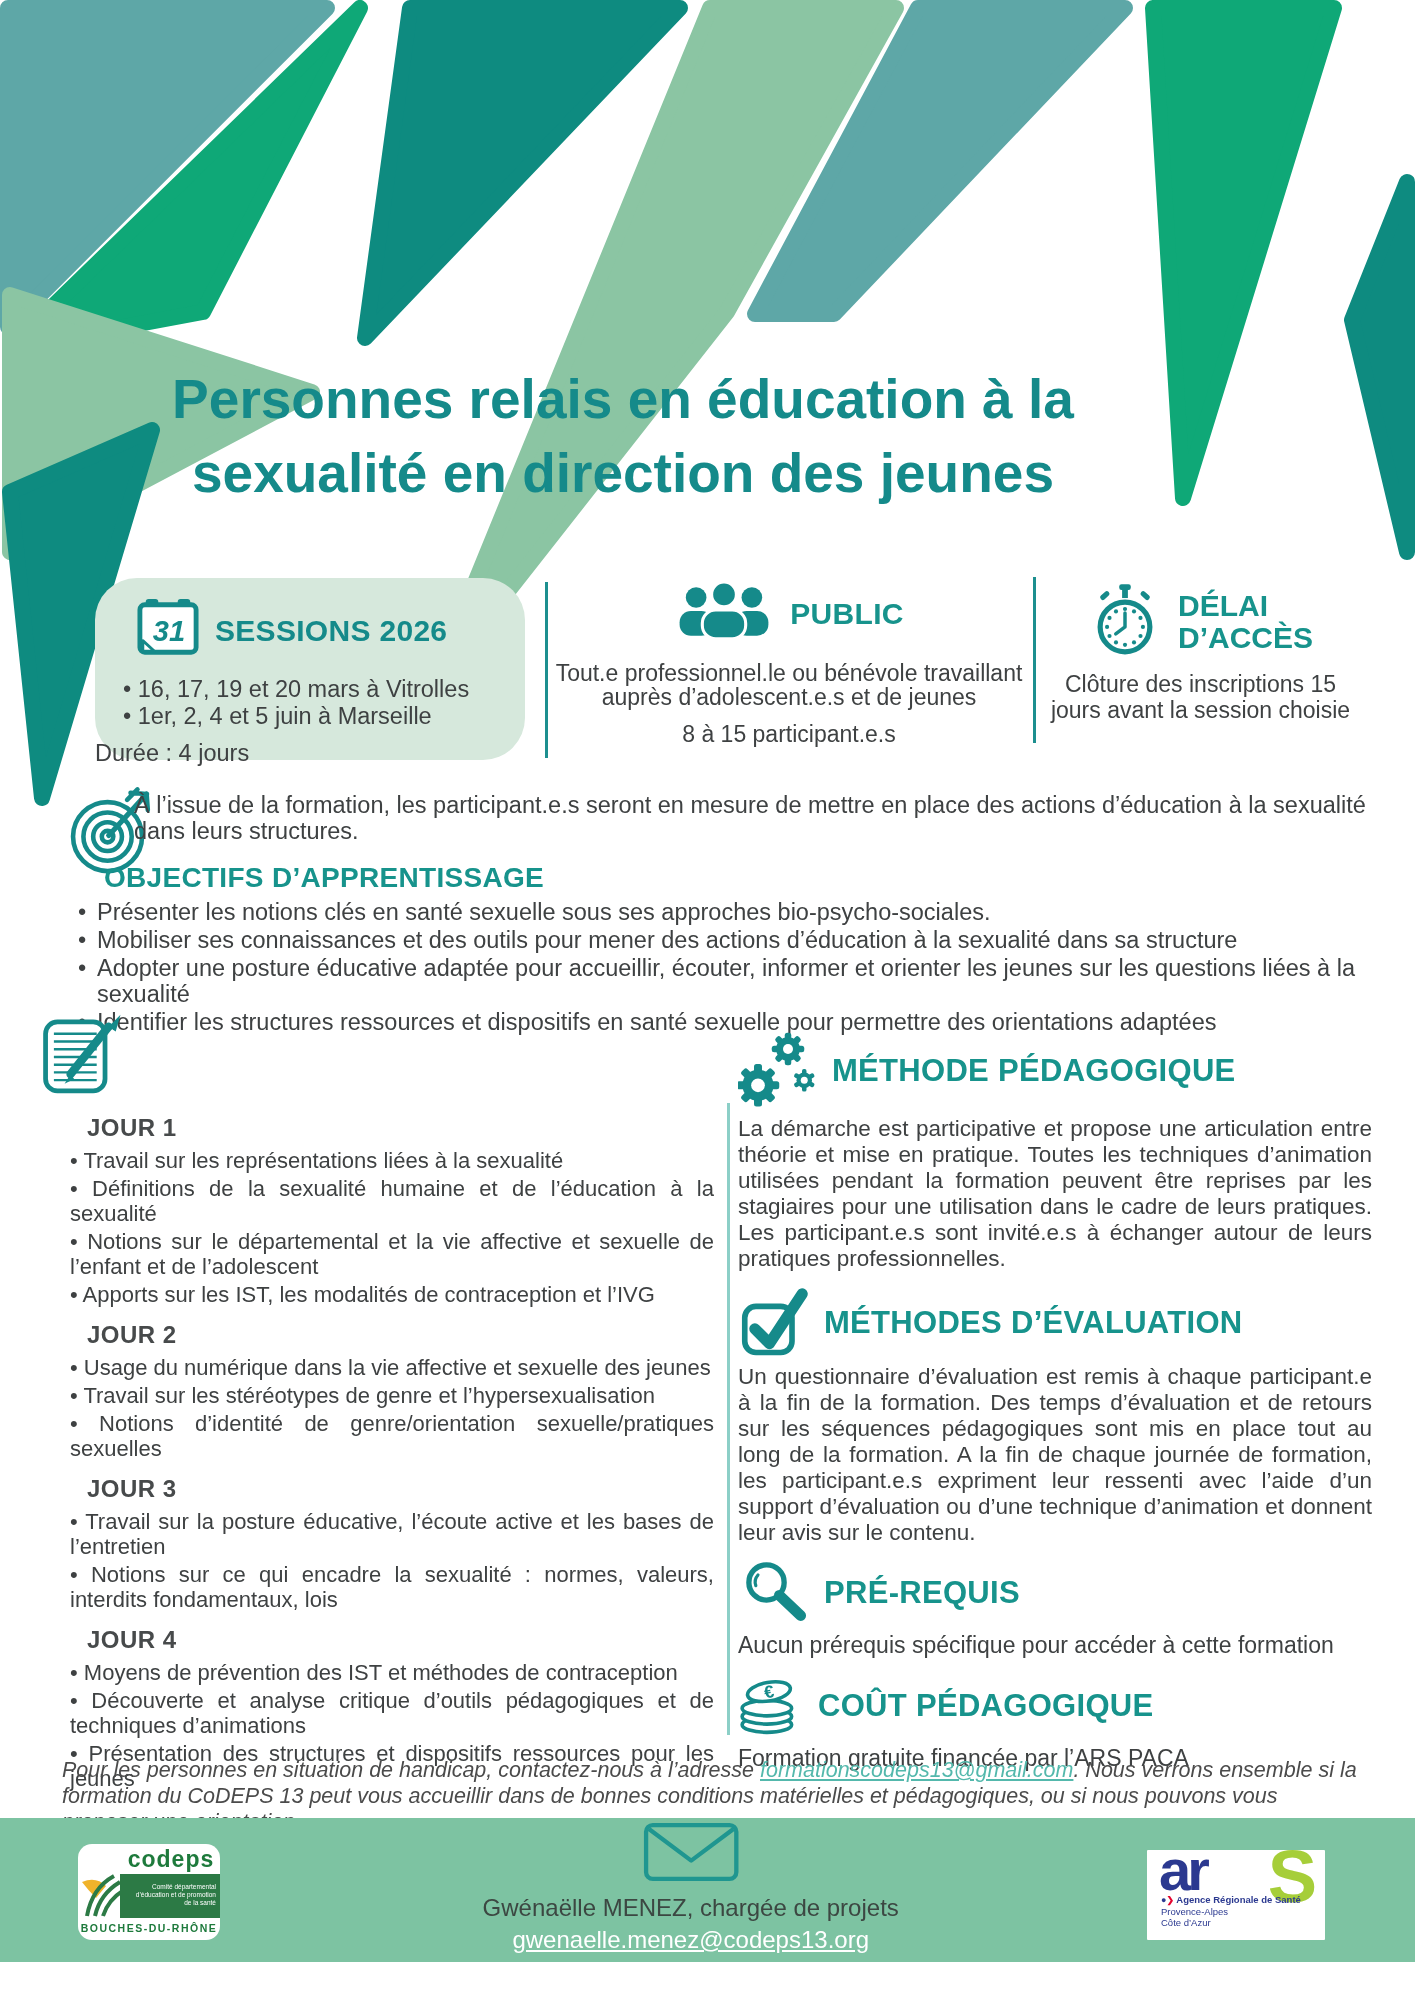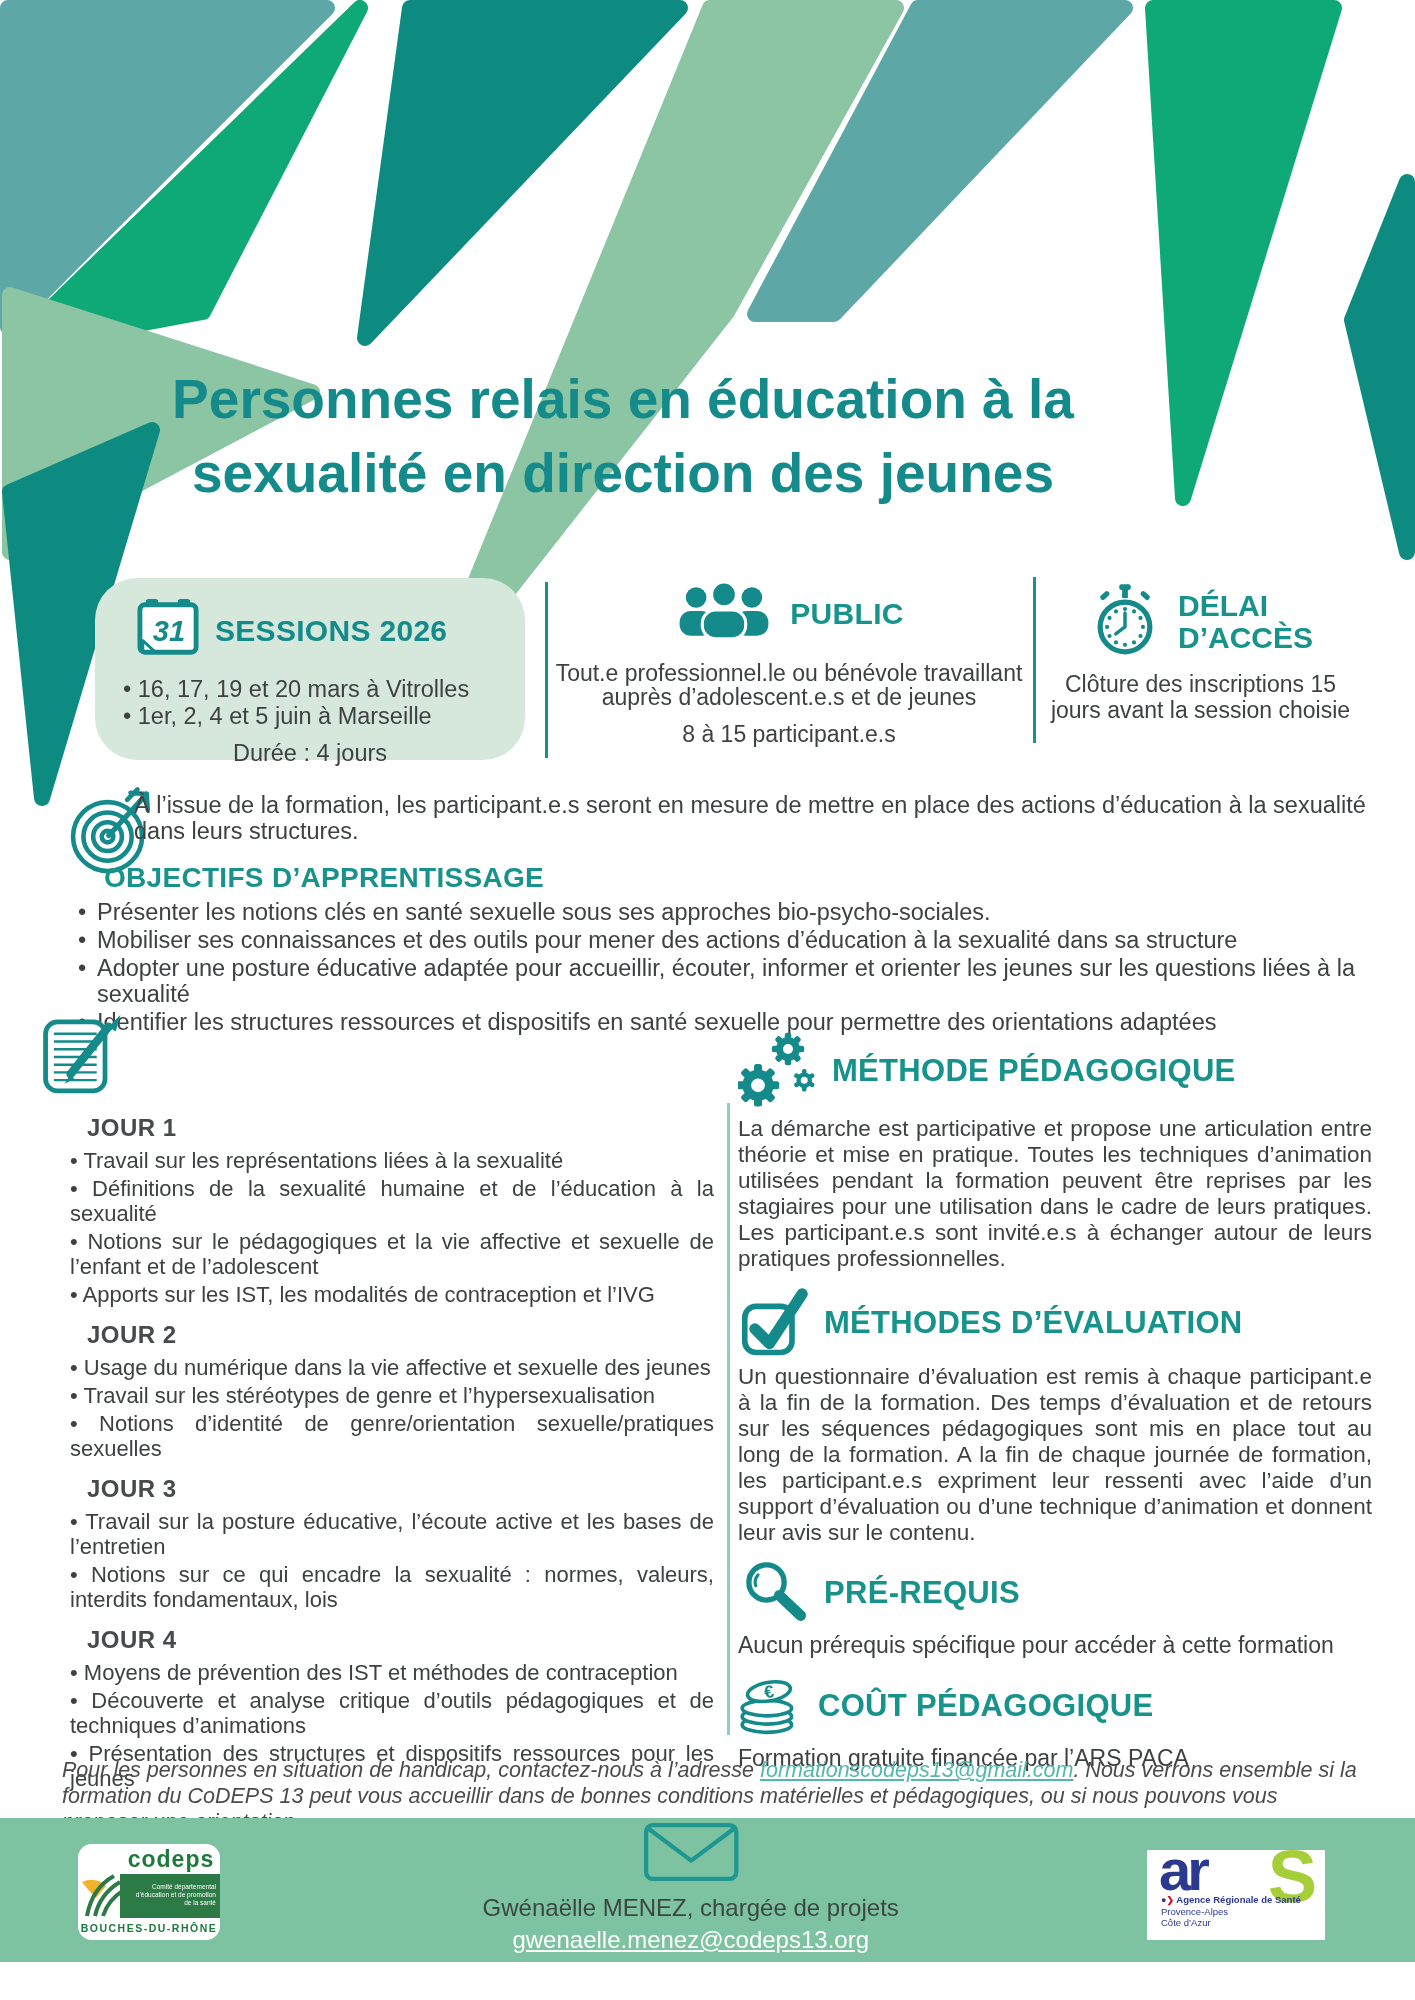--- a/index.html
+++ b/index.html
@@ -22,21 +22,21 @@
 
   
   .sessions-card{
     position:absolute;left:95px;top:578px;width:430px;height:182px;
     background:#d6e8dc;border-radius:42px;box-sizing:border-box;
   }
   .sessions-head{display:flex;align-items:center;gap:14px;margin:20px 0 0 40px;}
   .sessions-title{font-weight:bold;color:#158a8a;font-size:30px;letter-spacing:.3px;}
   .sessions-list{margin:12px 0 0 28px;padding:0;list-style:none;font-size:23.5px;line-height:27px;color:#3e4142;}
   .sessions-list li::before{content:"•  ";}
-  .sessions-duration{text-align:center;font-size:23.5px;margin-top:10px;color:#3e4142;}
+  .sessions-duration{text-align:left;font-size:23.5px;margin-top:10px;color:#3e4142;}
 
   .vdivider{position:absolute;width:3px;background:#1d8f8f;}
   .col-divider{position:absolute;width:3px;background:#8ccfc7;}
 
   .public-col{position:absolute;left:553px;top:580px;width:472px;text-align:center;}
   .icon-head-row{display:flex;align-items:center;justify-content:center;gap:16px;}
   .sec-h{font-weight:bold;color:#17938c;font-size:30px;letter-spacing:.3px;}
   .public-text{font-size:23px;line-height:23.5px;margin-top:14px;color:#3e4142;}
   .public-capacity{font-size:23px;margin-top:12px;color:#3e4142;}
 
@@ -236,21 +236,21 @@
         <path d="M24 52 L56 12" stroke="#158a8a" stroke-width="7" stroke-linecap="round"></path>
         <path d="M56 12 L66 2 L62 16 Z" fill="#158a8a"></path>
         <path d="M24 52 L19 60 L27 56 Z" fill="#158a8a"></path>
       </svg>
     </span>
   </div>
 
   <div class="jour-label">JOUR 1</div>
   <div class="jour-item">Travail sur les représentations liées à la sexualité</div>
   <div class="jour-item">Définitions de la sexualité humaine et de l’éducation à la sexualité</div>
-  <div class="jour-item">Notions sur le pédagogiques et la vie affective et sexuelle de l’enfant et de l’adolescent</div>
+  <div class="jour-item">Notions sur le départemental et la vie affective et sexuelle de l’enfant et de l’adolescent</div>
   <div class="jour-item">Apports sur les IST, les modalités de contraception et l’IVG</div>
 
   <div class="jour-label">JOUR 2</div>
   <div class="jour-item">Usage du numérique dans la vie affective et sexuelle des jeunes</div>
   <div class="jour-item">Travail sur les stéréotypes de genre et l’hypersexualisation</div>
   <div class="jour-item">Notions d’identité de genre/orientation sexuelle/pratiques sexuelles</div>
 
   <div class="jour-label">JOUR 3</div>
   <div class="jour-item">Travail sur la posture éducative, l’écoute active et les bases de l’entretien</div>
   <div class="jour-item">Notions sur ce qui encadre la sexualité : normes, valeurs, interdits fondamentaux, lois</div>

